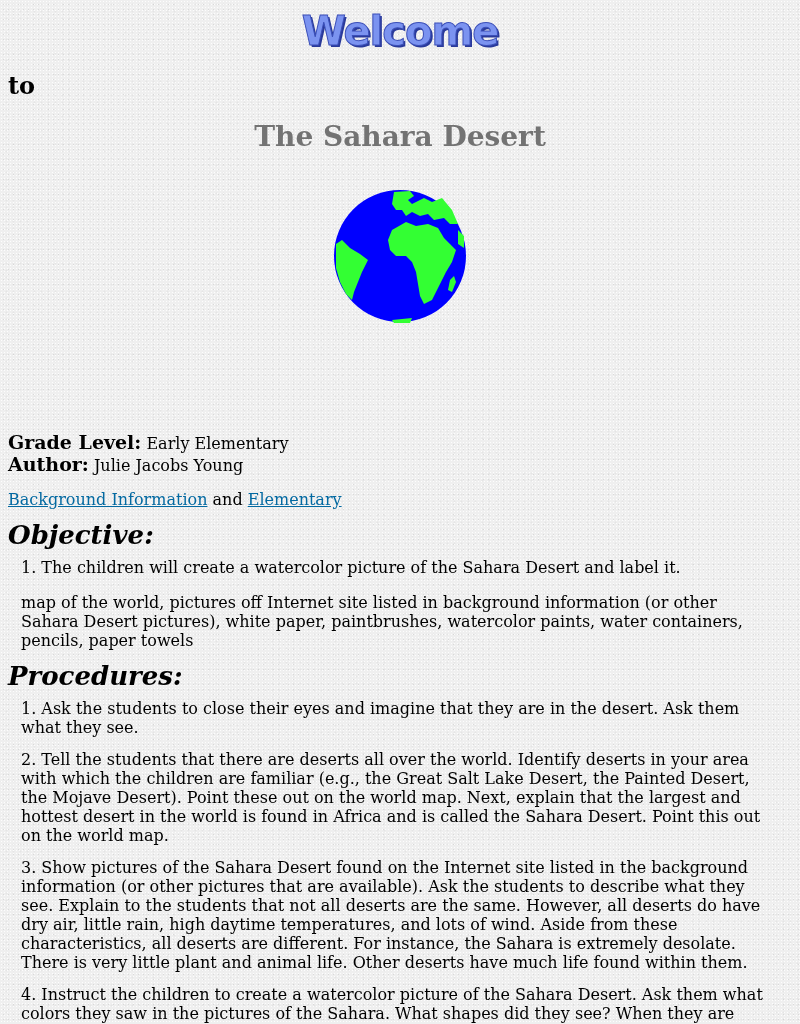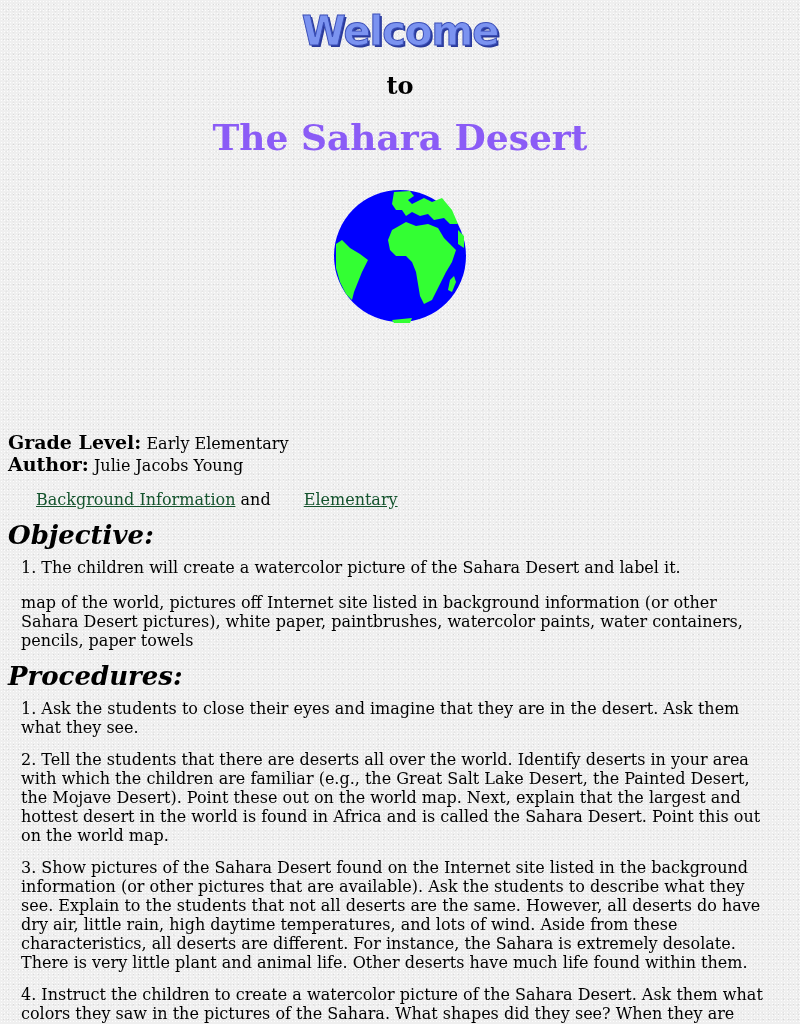--- a/index.html
+++ b/index.html
@@ -29,26 +29,25 @@
       display: block;
       margin: 11px auto 0 auto;
       width: 224px;
       height: 42px;
     }
     .to-text {
       font-size: 24px;
       font-weight: bold;
       margin-top: 19px;
       line-height: 28px;
-      text-align: center;
     }
     .page-title {
-      font-size: 36px;
+      font-size: 28px;
       font-weight: bold;
-      color: #8b5cf6;
+      color: #737373;
       text-align: center;
       margin-top: 18px;
       line-height: 38px;
     }
     .globe {
       display: block;
       margin: 32px auto 0 auto;
       width: 136px;
       height: 136px;
     }
@@ -62,23 +61,22 @@
       font-size: 19px;
       font-weight: bold;
     }
     .meta-value {
       font-size: 16px;
     }
     .links {
       margin-top: 14px;
     }
     a {
-      color: #14532d;
+      color: #0369a1;
       text-decoration: underline;
-      margin-left: 28px;
     }
     .section {
       margin-top: 16px;
     }
     .section-heading {
       font-size: 26px;
       font-weight: bold;
       line-height: 20px;
       font-style: italic;
     }

